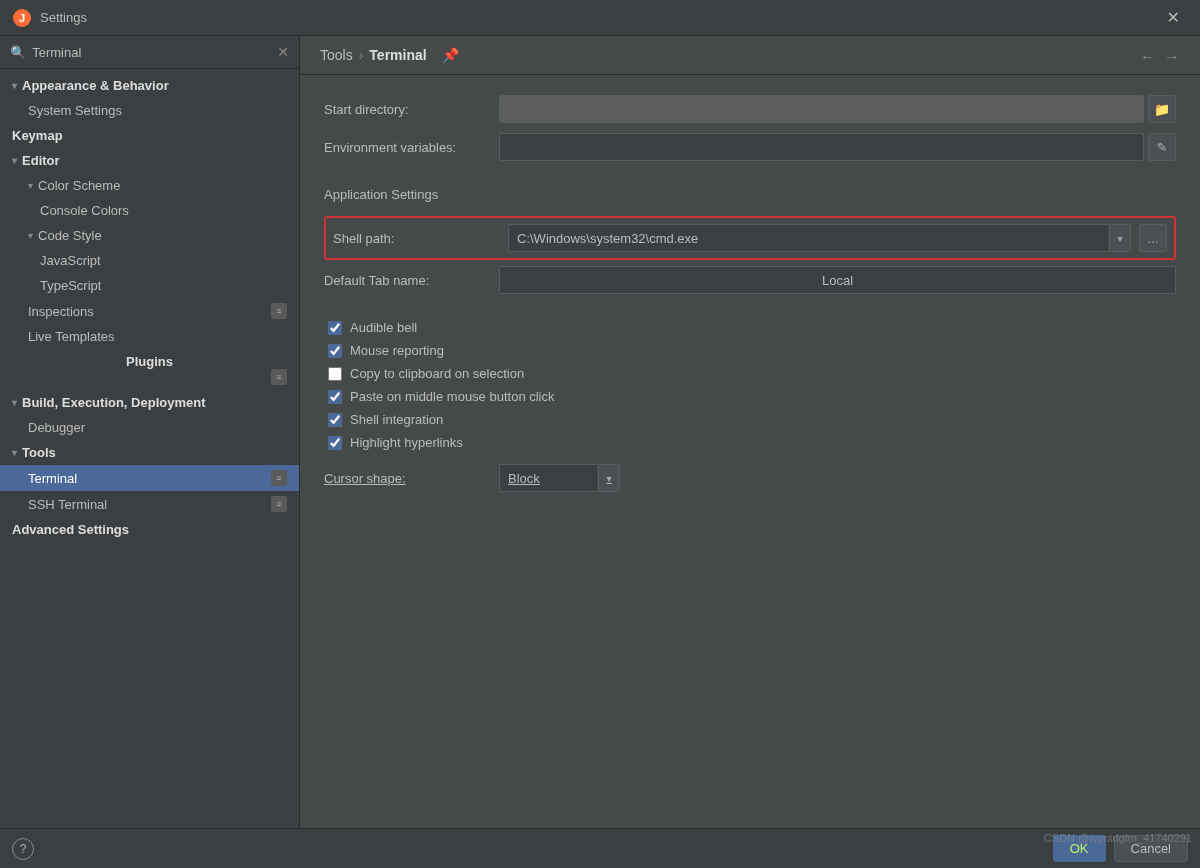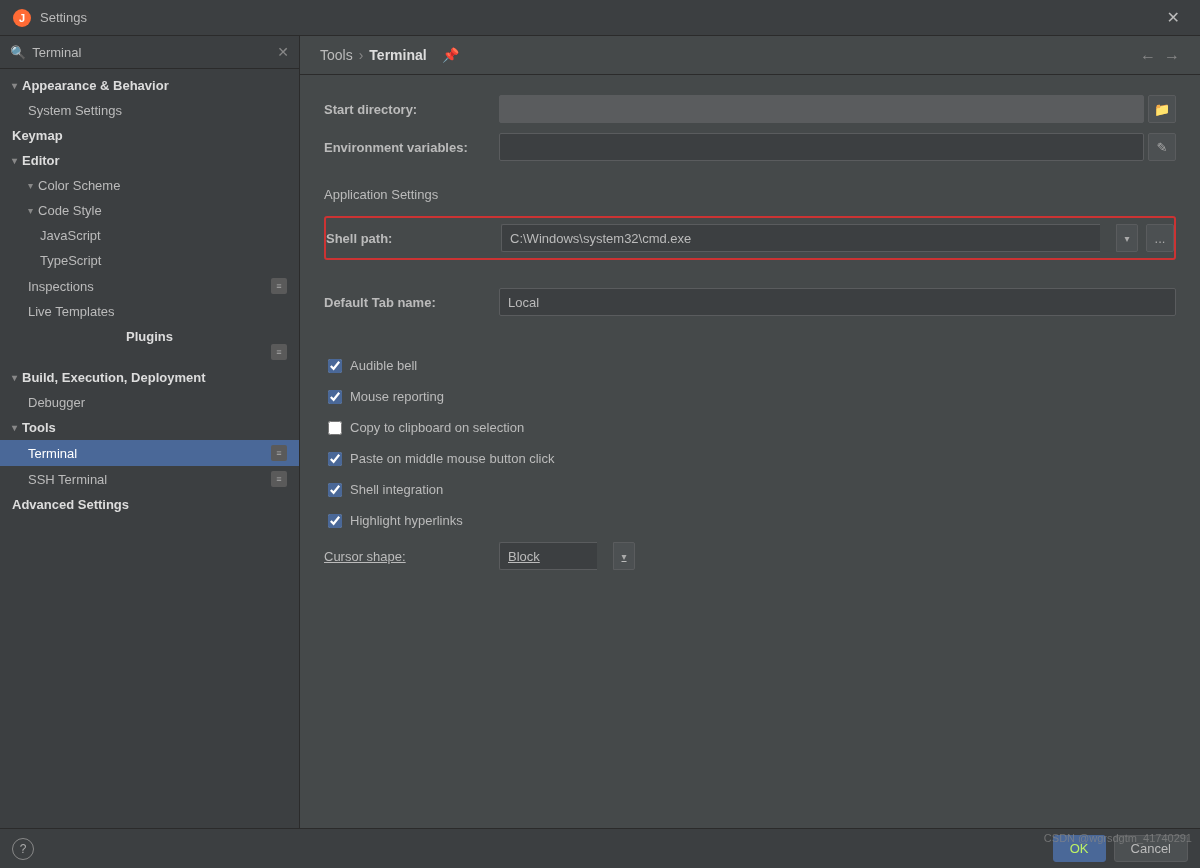--- a/index.html
+++ b/index.html
@@ -240,21 +240,20 @@
     .form-row {
       display: flex;
       align-items: center;
       margin-bottom: 10px;
     }
     .form-label {
       width: 175px;
       color: #bbbbbb;
       font-size: 13px;
       flex-shrink: 0;
-      font-weight: bold;
     }
     .form-control {
       flex: 1;
       background: #3c3f41;
       border: 1px solid #5a5c5e;
       border-radius: 2px;
       color: #bbbbbb;
       padding: 4px 8px;
       font-size: 13px;
       outline: none;
@@ -285,21 +284,20 @@
 
     .separator {
       height: 16px;
     }
 
     .checkbox-row {
       display: flex;
       align-items: flex-end;
       margin-bottom: 8px;
       padding-left: 4px;
-      margin-top: 16px;
     }
     .checkbox-row input[type="checkbox"] {
       margin-right: 8px;
       width: 14px;
       height: 14px;
       accent-color: #4a6898;
       cursor: pointer;
     }
     .checkbox-label {
       color: #bbbbbb;
@@ -320,21 +318,21 @@
     }
     .cursor-label {
       width: 175px;
       color: #bbbbbb;
       font-size: 13px;
     }
 
     .dropdown-wrapper {
       display: flex;
       align-items: center;
-      gap: 16px;
+      gap: 1px;
       position: relative;
     }
     .dropdown-arrow {
       background: #4c5052;
       border: 1px solid #5a5c5e;
       border-radius: 0 2px 2px 0;
       height: 28px;
       width: 22px;
       display: flex;
       align-items: center;
@@ -390,20 +388,23 @@
       </div>
 
       <div class="sidebar-item section-header">
         <span class="chevron">▾</span>
         <span>Editor</span>
       </div>
       <div class="sidebar-item level-1">
         <span class="chevron">▾</span>
         <span>Color Scheme</span>
       </div>
+      <div class="sidebar-item level-2">
+        <span>Console Colors</span>
+      </div>
       <div class="sidebar-item level-1">
         <span class="chevron">▾</span>
         <span>Code Style</span>
       </div>
       <div class="sidebar-item level-2">
         <span>JavaScript</span>
       </div>
       <div class="sidebar-item level-2">
         <span>TypeScript</span>
       </div>
@@ -481,34 +482,34 @@
           <div class="form-browse-btn">
             <span>✎</span>
           </div>
         </div>
       </div>
 
       <div class="separator"></div>
 
       <div class="section-title">Application Settings</div>
 
-      <div style="display:flex; align-items:center; margin-bottom:28px; border:2px solid #cc3333; border-radius:3px; padding:6px 0;">
+      <div style="display:flex; align-items:center; margin-bottom:6px; border:2px solid #cc3333; border-radius:3px; padding:6px 7px;">
         <span class="form-label">Shell path:</span>
         <div class="form-row-with-btn">
           <div class="dropdown-wrapper" style="flex:1;">
             <input class="form-control" type="text" style="flex: 1 1 0%; border-radius: 2px 0px 0px 2px; border-right: none;" value="C:\Windows\system32\cmd.exe">
             <div class="dropdown-arrow">▾</div>
           </div>
           <div class="form-browse-btn" style="margin-left:4px;">...</div>
         </div>
       </div>
 
       <div class="form-row">
         <span class="form-label">Default Tab name:</span>
-        <input class="form-control" type="text" value="Local" style="flex: 1 1 0%;">
+        <input class="form-control" type="text" value="Local" style="flex: 1 1 0%; text-align: center;">
       </div>
 
       <div class="separator"></div>
 
       <div class="checkbox-row">
         <input type="checkbox" id="cb-audible-bell" checked="" style="">
         <label class="checkbox-label" for="cb-audible-bell">Audible bell</label>
       </div>
       <div class="checkbox-row">
         <input type="checkbox" id="cb-mouse-reporting" checked="" style="">

